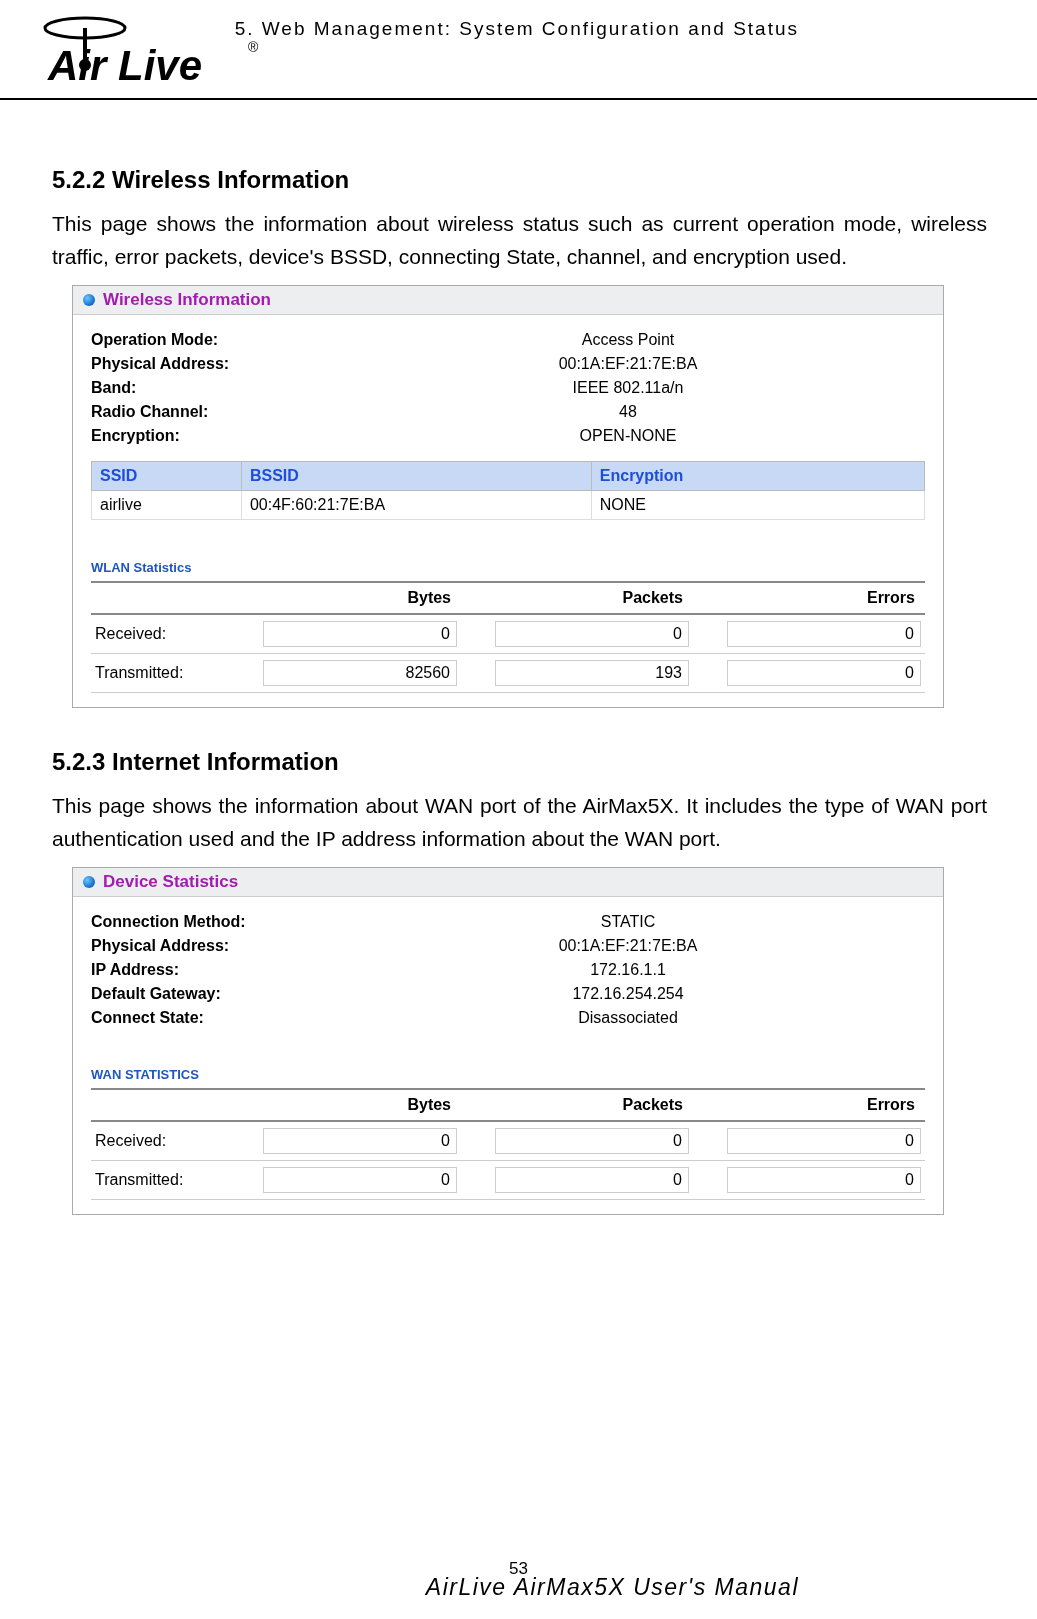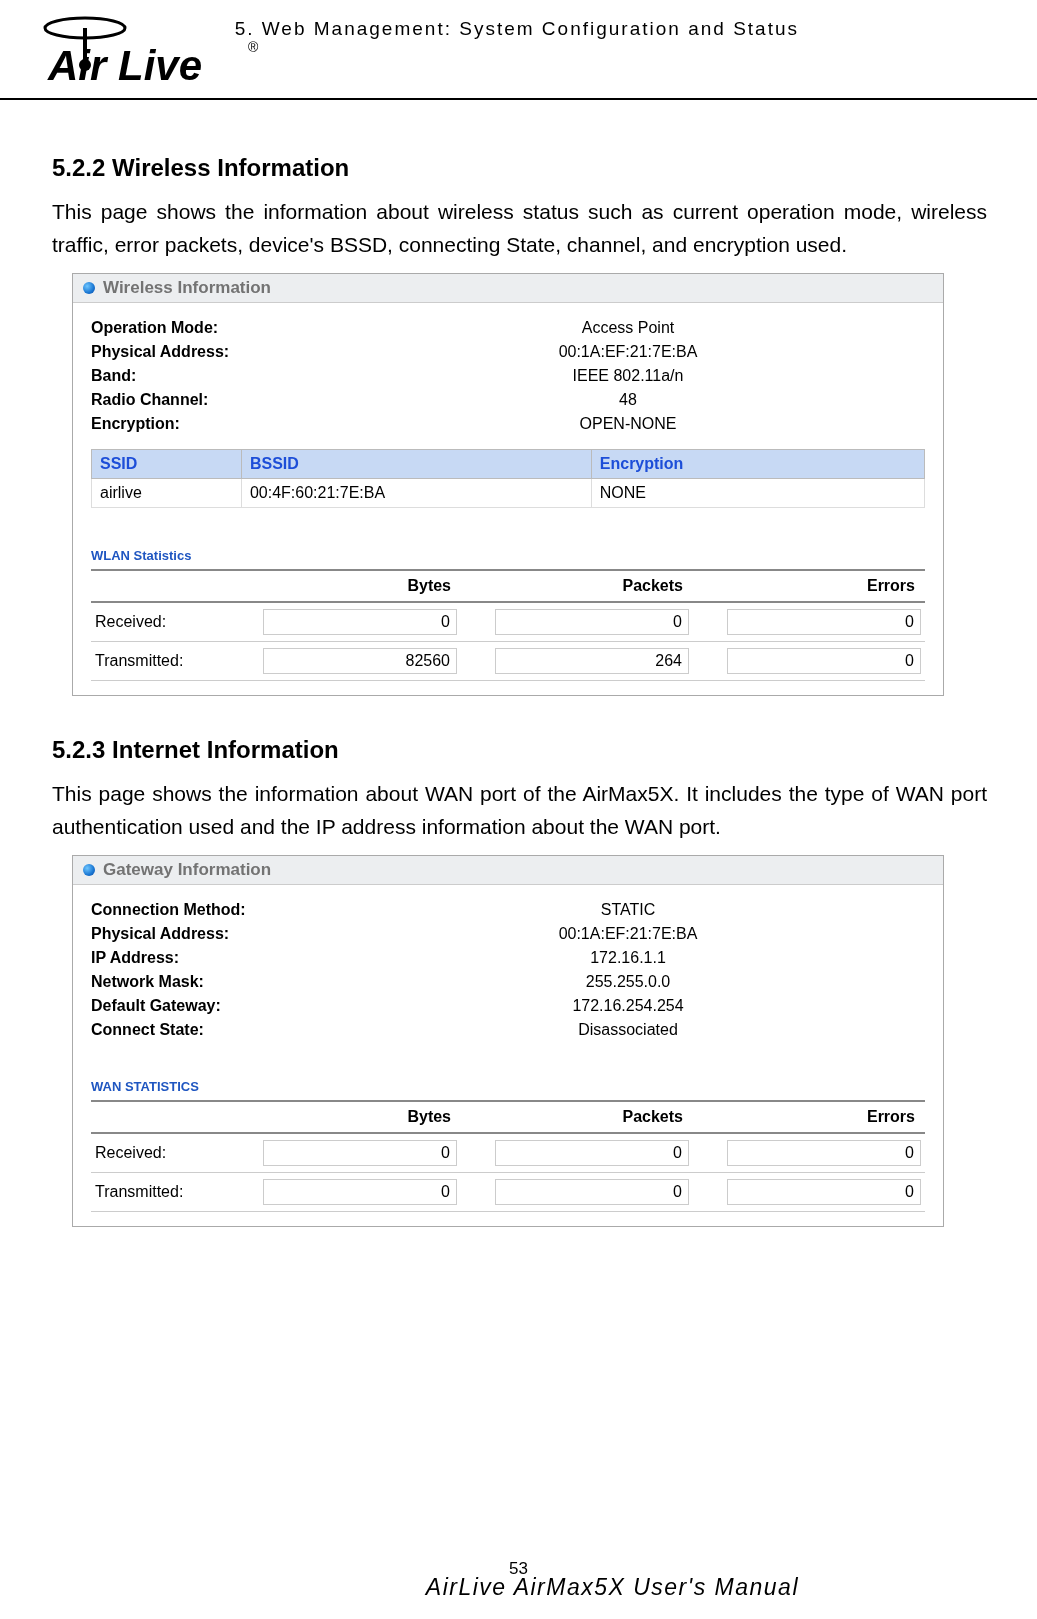--- a/index.html
+++ b/index.html
@@ -33,21 +33,21 @@
   .hr-top {
     position: absolute;
     top: 98px;
     left: 0;
     width: 1037px;
     height: 2px;
     background: #000;
   }
   .content {
     position: absolute;
-    top: 144px;
+    top: 156px;
     left: 52px;
     width: 935px;
   }
   .section-title {
     font-size: 24px;
     font-weight: bold;
     margin-top: 10px;
     margin-bottom: 14px;
   }
   .body-text {
@@ -74,21 +74,21 @@
     gap: 8px;
   }
   .panel-header .bullet {
     display: inline-block;
     width: 12px;
     height: 12px;
     border-radius: 50%;
     background: radial-gradient(circle at 35% 35%, #6ec6ff 0%, #1976d2 60%, #0d47a1 100%);
   }
   .panel-header .htitle {
-    color: #737373;
+    color: #a21caf;
     font-weight: bold;
     font-size: 17px;
   }
   .panel-body {
     padding: 16px 18px 14px 18px;
     font-size: 16px;
   }
   .kv-row {
     display: flex;
     margin-bottom: 6px;
@@ -266,52 +266,48 @@
           <tbody>
             <tr>
               <td class="label">Received:</td>
               <td class="cell"><span>0</span></td>
               <td class="cell"><span>0</span></td>
               <td class="cell"><span>0</span></td>
             </tr>
             <tr>
               <td class="label">Transmitted:</td>
               <td class="cell"><span>82560</span></td>
-              <td class="cell"><span>264</span></td>
+              <td class="cell"><span>193</span></td>
               <td class="cell"><span>0</span></td>
             </tr>
           </tbody>
         </table>
       </div>
     </div>
 
     <div class="section-title">5.2.3 Internet Information</div>
     <div class="body-text">This page shows the information about WAN port of the AirMax5X. It includes the type of WAN port authentication used and the IP address information about the WAN port.</div>
 
     <div class="panel">
       <div class="panel-header">
         <span class="bullet"></span>
-        <span class="htitle">Gateway Information</span>
+        <span class="htitle">Device Statistics</span>
       </div>
       <div class="panel-body">
         <div class="kv-row">
             <div class="k">Connection Method:</div>
             <div class="v">STATIC</div>
           </div>
         <div class="kv-row">
             <div class="k">Physical Address:</div>
             <div class="v">00:1A:EF:21:7E:BA</div>
           </div>
         <div class="kv-row">
             <div class="k">IP Address:</div>
             <div class="v">172.16.1.1</div>
-          </div>
-        <div class="kv-row">
-            <div class="k">Network Mask:</div>
-            <div class="v">255.255.0.0</div>
           </div>
         <div class="kv-row">
             <div class="k">Default Gateway:</div>
             <div class="v">172.16.254.254</div>
           </div>
         <div class="kv-row">
             <div class="k">Connect State:</div>
             <div class="v">Disassociated</div>
           </div>
 

